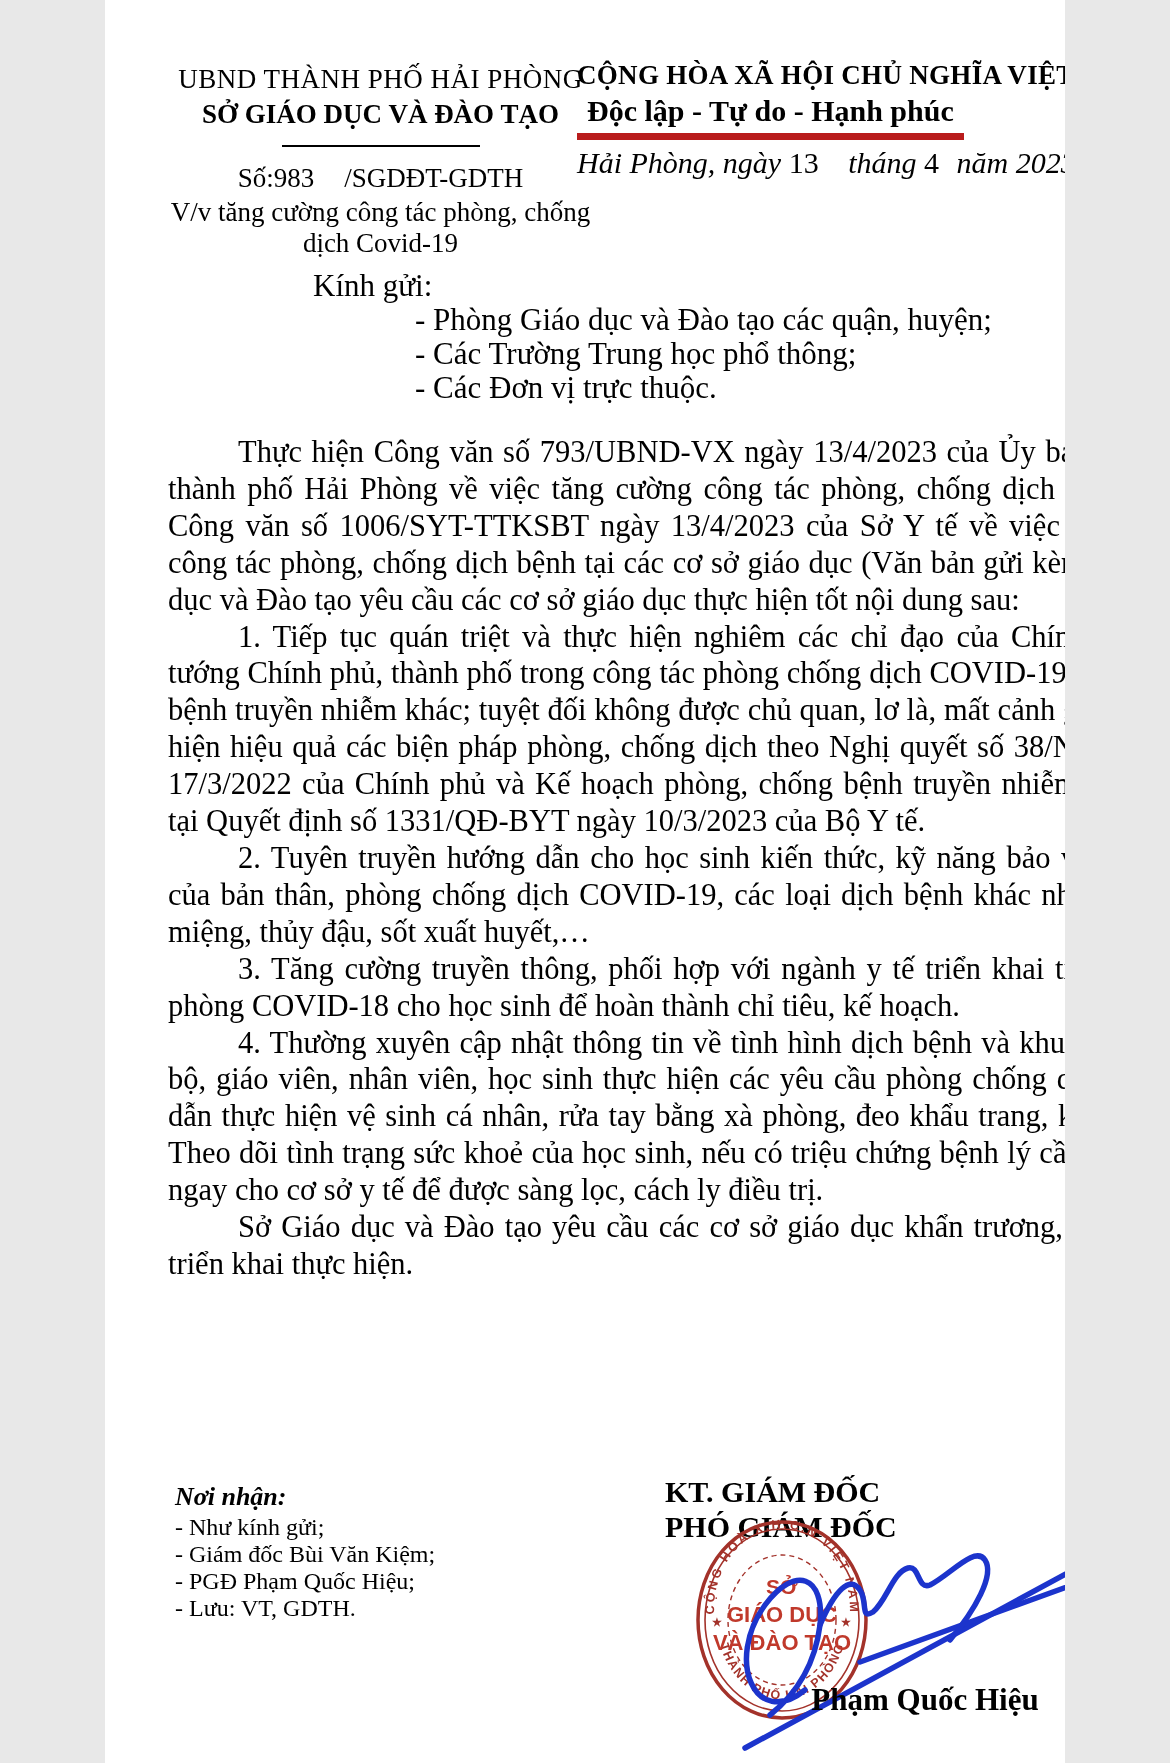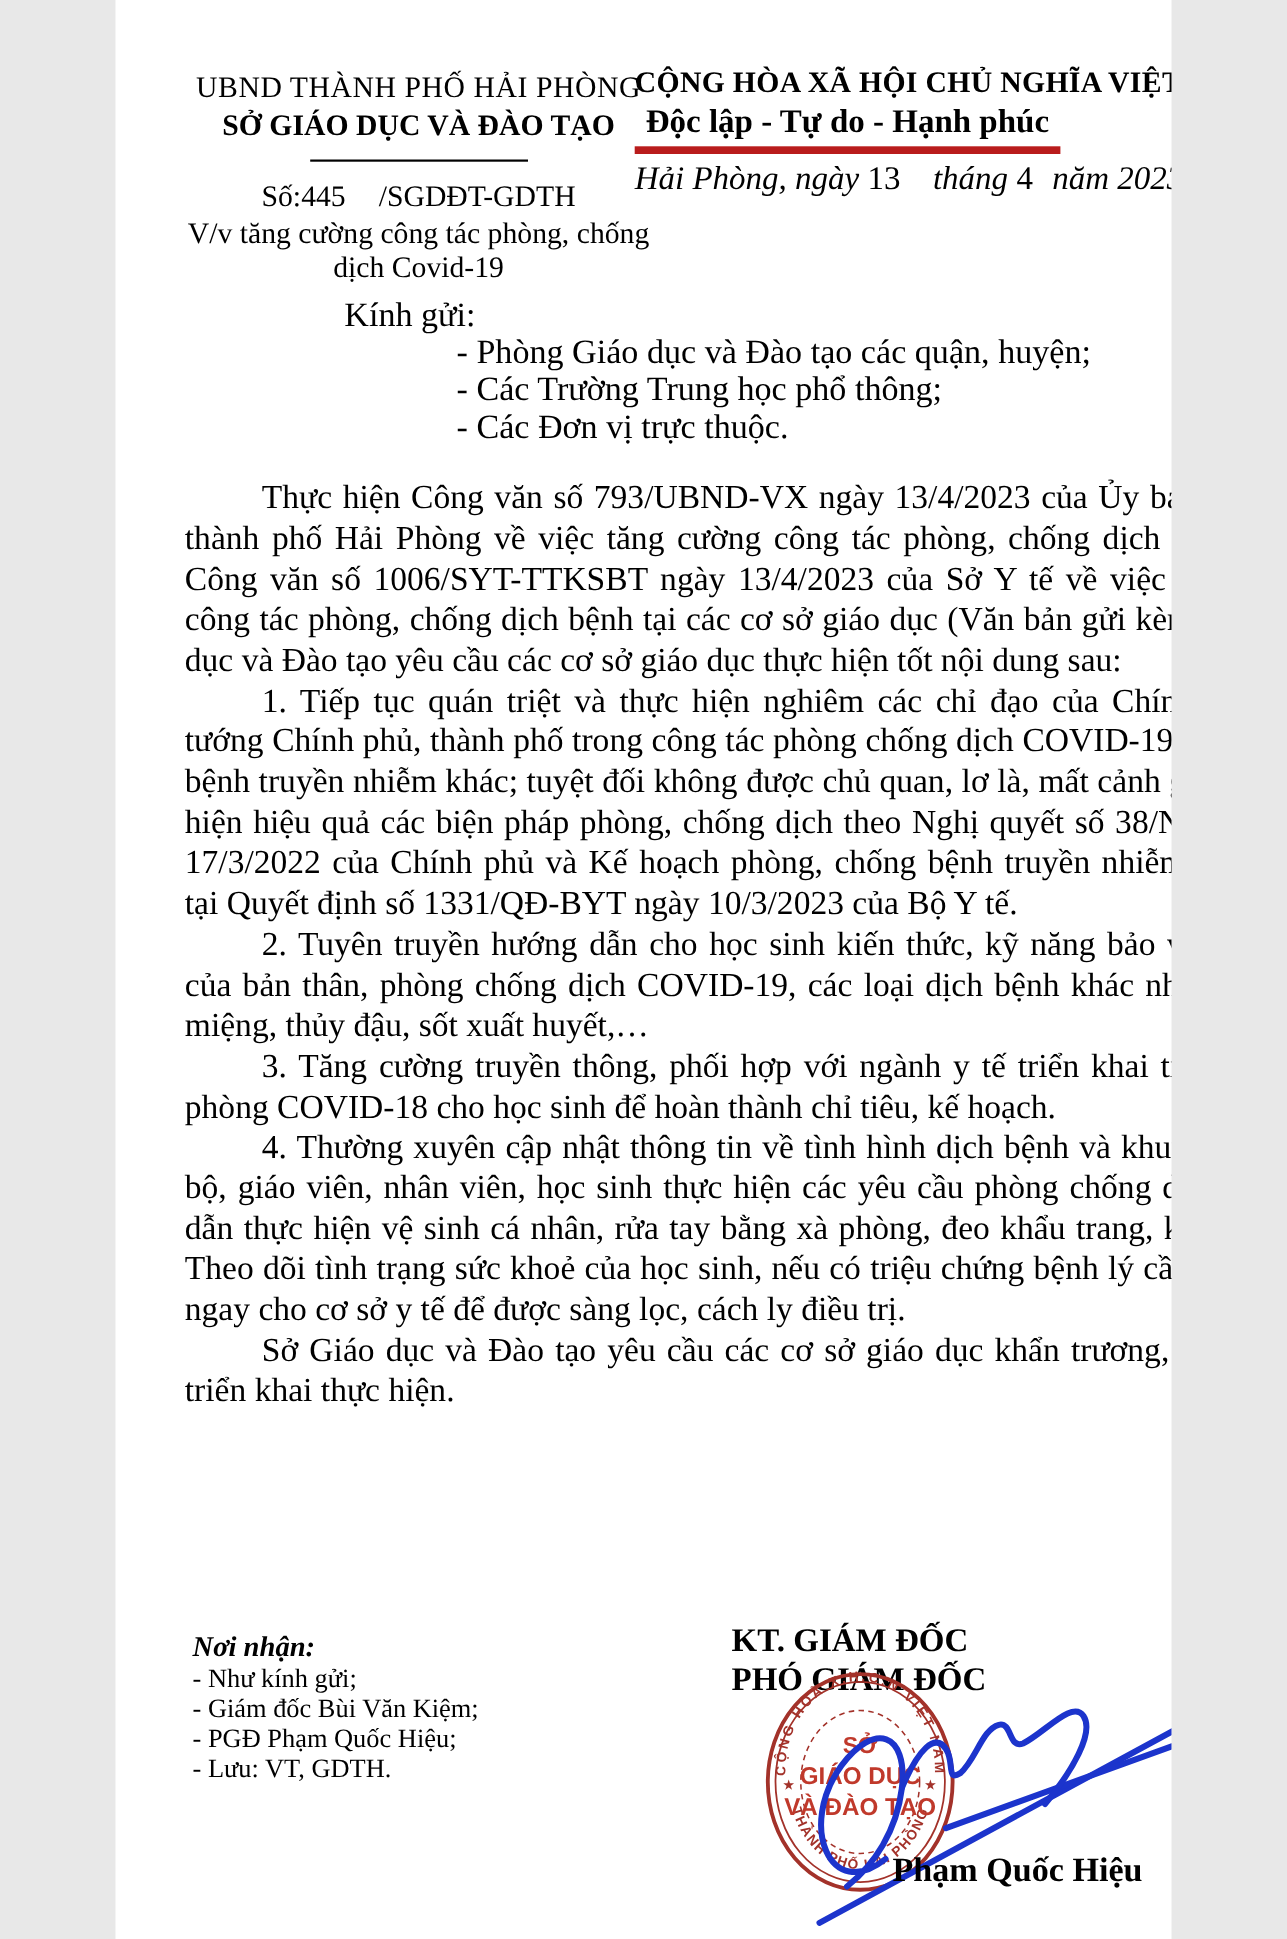--- a/index.html
+++ b/index.html
@@ -47,21 +47,21 @@
 </head>
 <body>
 
 <div class="page">
 
   <div class="header-left">
     <div class="issuer-parent">UBND THÀNH PHỐ HẢI PHÒNG</div>
     <div class="issuer-dept">SỞ GIÁO DỤC VÀ ĐÀO TẠO</div>
     <div class="issuer-rule"></div>
     <div class="doc-number">
-      <span>Số:</span><span class="num">445</span><span class="sym">/SGDĐT-GDTH</span>
+      <span>Số:</span><span class="num">983</span><span class="sym">/SGDĐT-GDTH</span>
     </div>
     <div class="subject">
       <div>V/v tăng cường công tác phòng, chống</div>
       <div>dịch Covid-19</div>
     </div>
   </div>
 
   <div class="header-right">
     <div class="motto1">CỘNG HÒA XÃ HỘI CHỦ NGHĨA VIỆT NAM</div>
     <div><span class="motto2">Độc lập - Tự do - Hạnh phúc</span></div>

